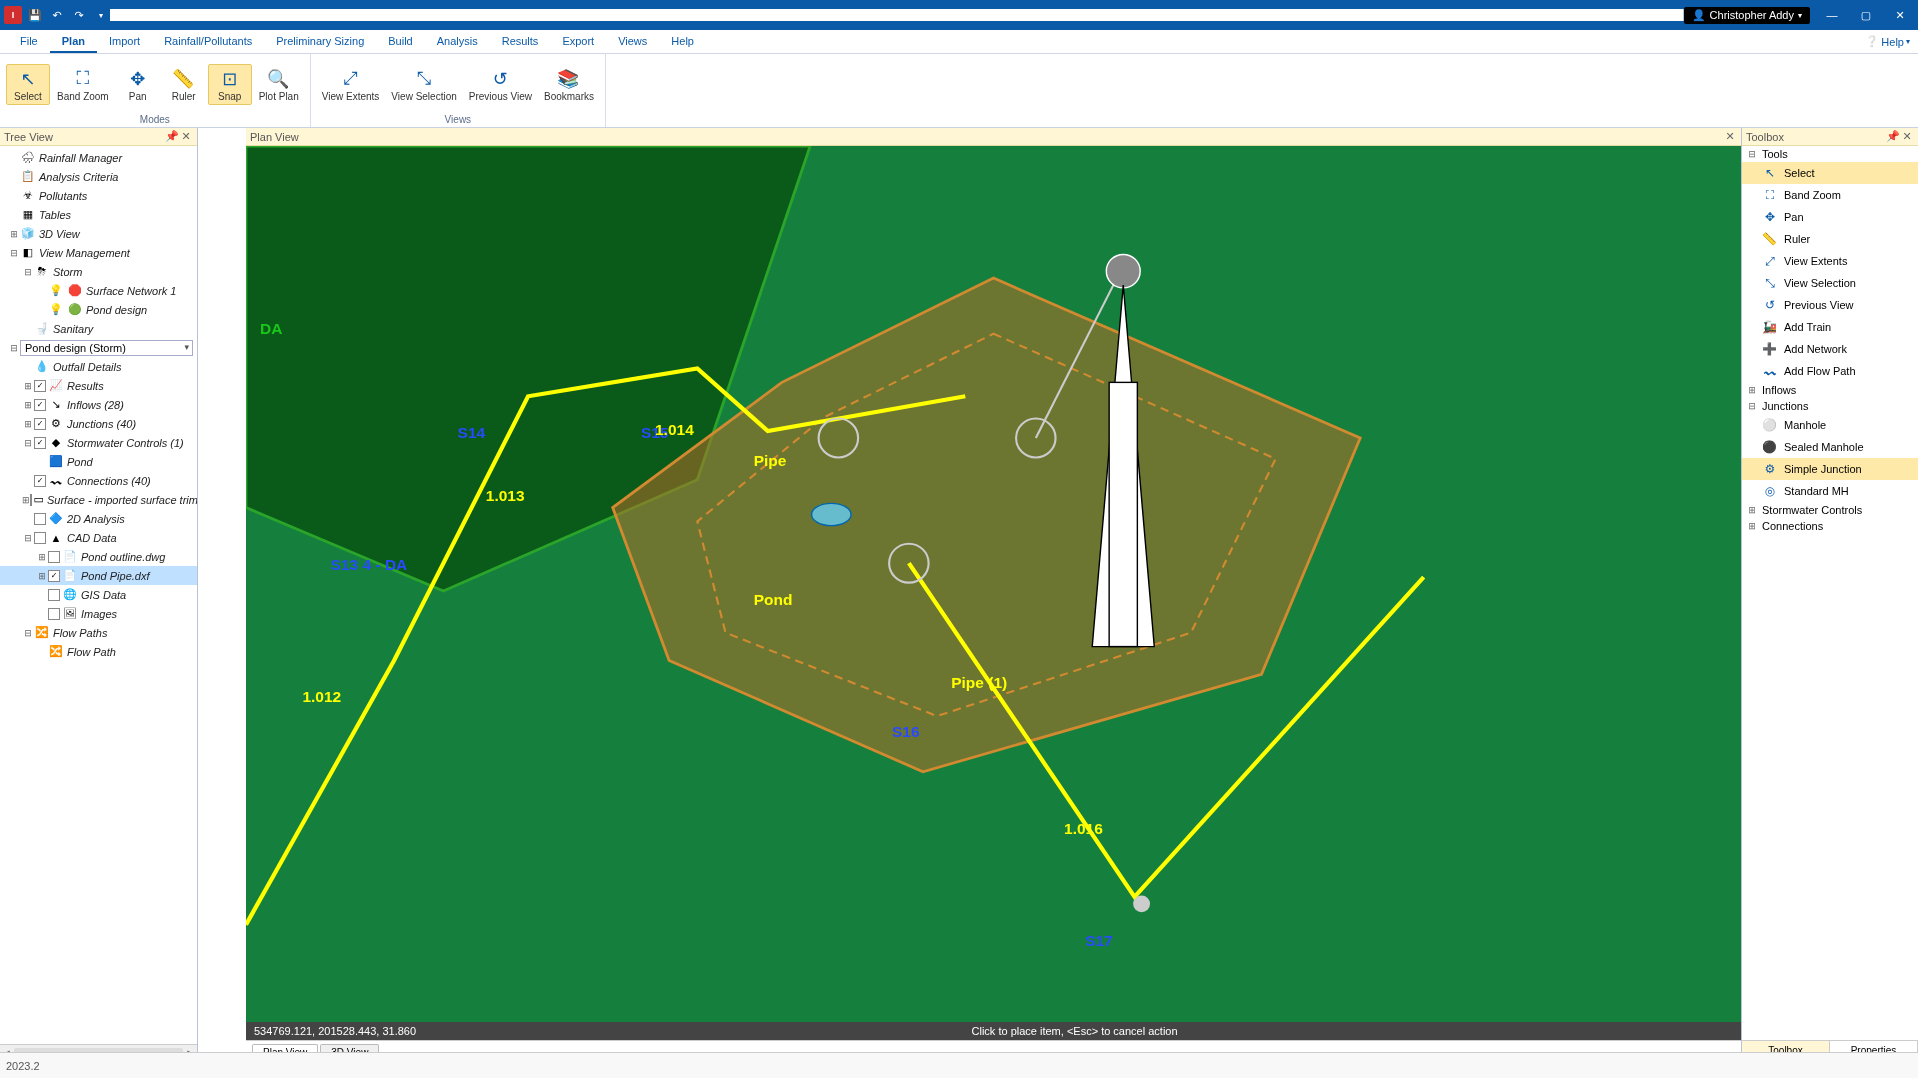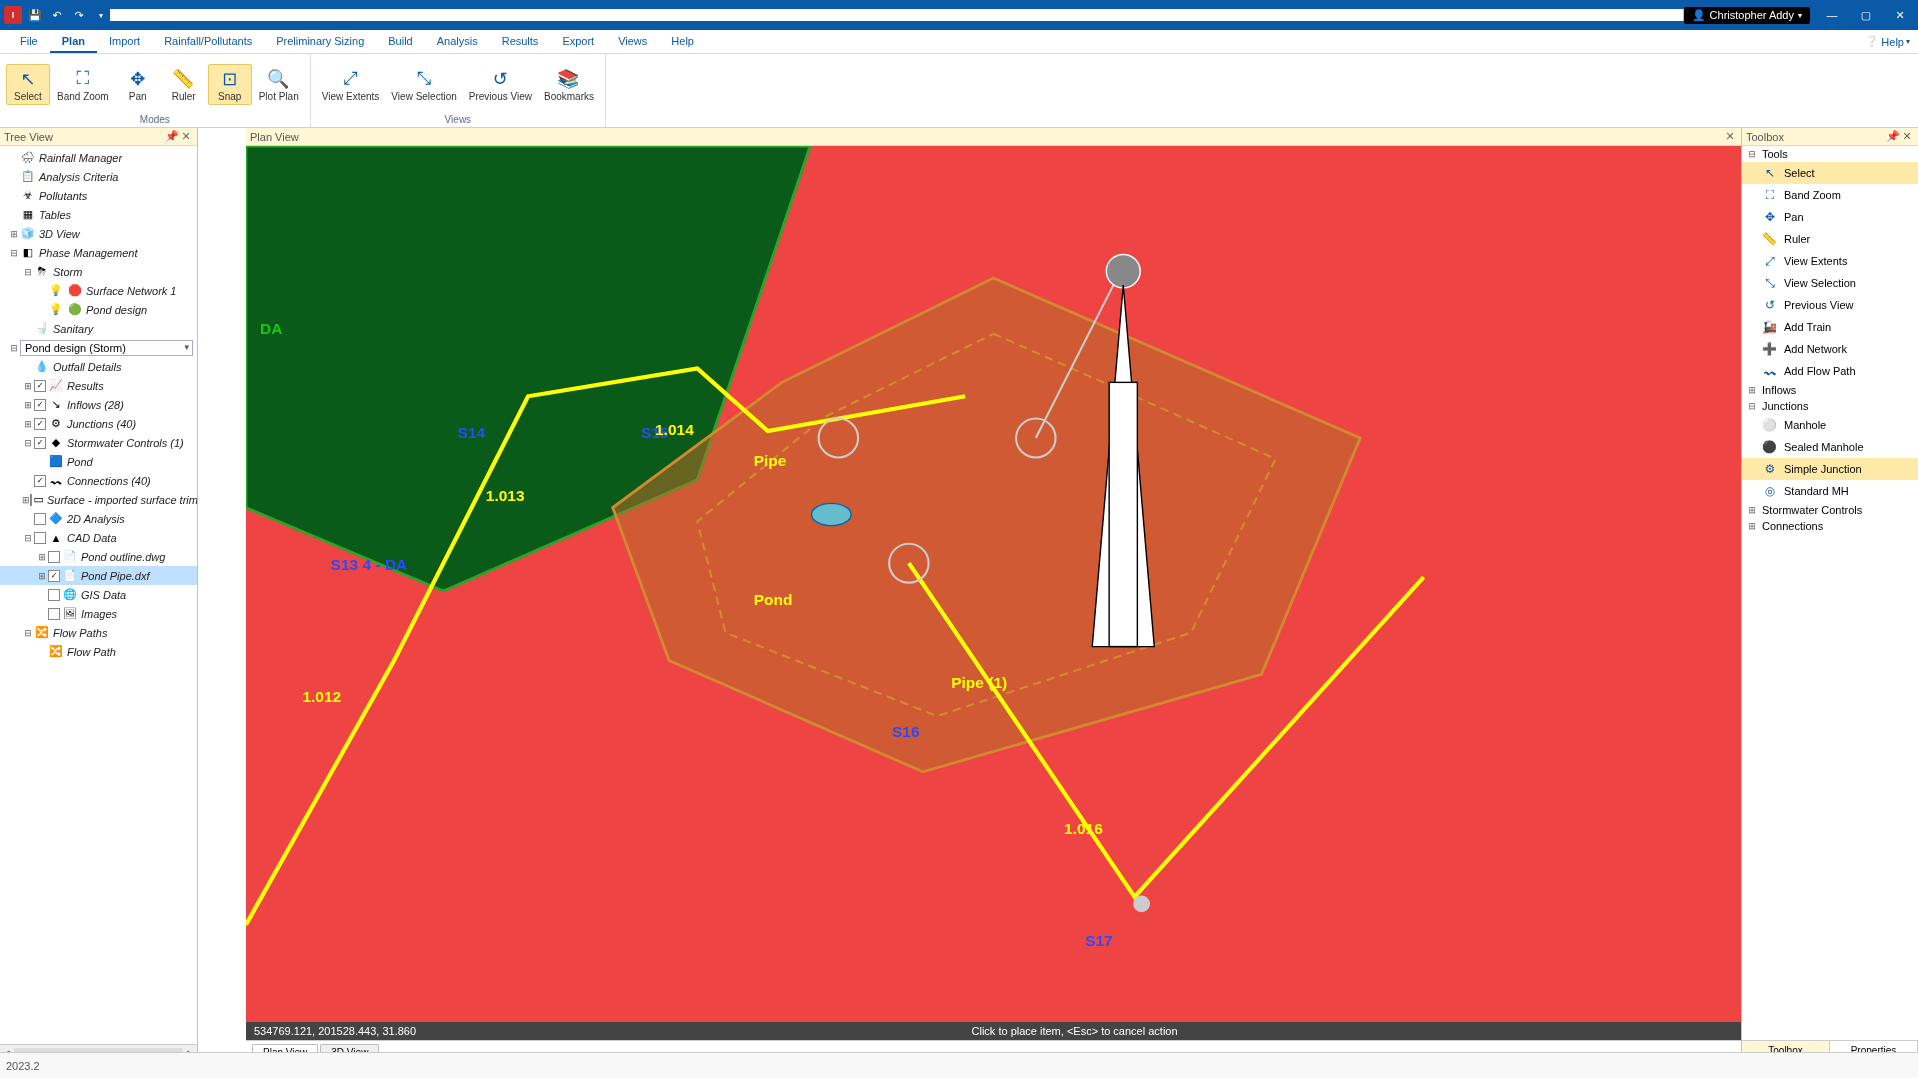--- a/index.html
+++ b/index.html
@@ -46,21 +46,21 @@
 .tnode .tcheck { width: 12px; height: 12px; border: 1px solid #888; margin-right: 2px; display: flex; align-items: center; justify-content: center; font-size: 8px; background: #fff; }
 .tnode .ticon { width: 16px; height: 16px; margin-right: 3px; display: flex; align-items: center; justify-content: center; font-size: 11px; }
 .tnode .tlbl { font-size: 11px; color: #222; font-style: italic; }
 .tnode.sel { background: #bfe0ff; }
 .tree-hscroll { height: 16px; background: #efefef; border-top: 1px solid #ccc; display: flex; align-items: center; }
 .tree-hscroll .harr { width: 14px; text-align: center; color: #666; cursor: pointer; }
 .tree-hscroll .htrack { flex: 1; height: 10px; background: #ddd; border-radius: 2px; }
 
 
 .center { flex: 1; display: flex; flex-direction: column; background: #fff; border-right: 1px solid #b8c2d4; padding-left: 48px; }
-.canvas-wrap { flex: 1; position: relative; background: #ef4444; overflow: hidden; }
+.canvas-wrap { flex: 1; position: relative; background: #15803d; overflow: hidden; }
 .canvas-wrap svg { width: 100%; height: 100%; display: block; }
 .statusbar { height: 18px; background: #444; color: #fff; display: flex; align-items: center; padding: 0 8px; font-size: 10px; }
 .statusbar .ssep { flex: 1; }
 .viewtabs { height: 20px; background: #fff; display: flex; align-items: flex-end; padding: 0 6px; border-top: 1px solid #ccc; }
 .vtab { padding: 2px 10px; border: 1px solid #bbb; border-bottom: none; background: #f0f0f0; cursor: pointer; border-radius: 2px 2px 0 0; margin-right: 2px; font-size: 10px; }
 .vtab.active { background: #fff; }
 
 
 .toolbox { width: 176px; background: #fff; display: flex; flex-direction: column; }
 .toolbox-body { flex: 1; overflow: auto; }
@@ -210,21 +210,21 @@
           <span class="tlbl">Tables</span>
         </div>
         <div class="tnode" style="padding-left: 8px;">
           <span class="twist">⊞</span>
           <span class="ticon iconbox">🧊</span>
           <span class="tlbl">3D View</span>
         </div>
         <div class="tnode" style="padding-left: 8px;">
           <span class="twist">⊟</span>
           <span class="ticon iconbox">◧</span>
-          <span class="tlbl">Phase Management</span>
+          <span class="tlbl">View Management</span>
         </div>
         <div class="tnode" style="padding-left: 22px;">
           <span class="twist">⊟</span>
           <span class="ticon iconbox">⛈</span>
           <span class="tlbl">Storm</span>
         </div>
         <div class="tnode" style="padding-left: 36px;">
           <span class="twist"></span>
           <span class="ticon">💡</span>
           <span class="ticon iconbox">🛑</span>

